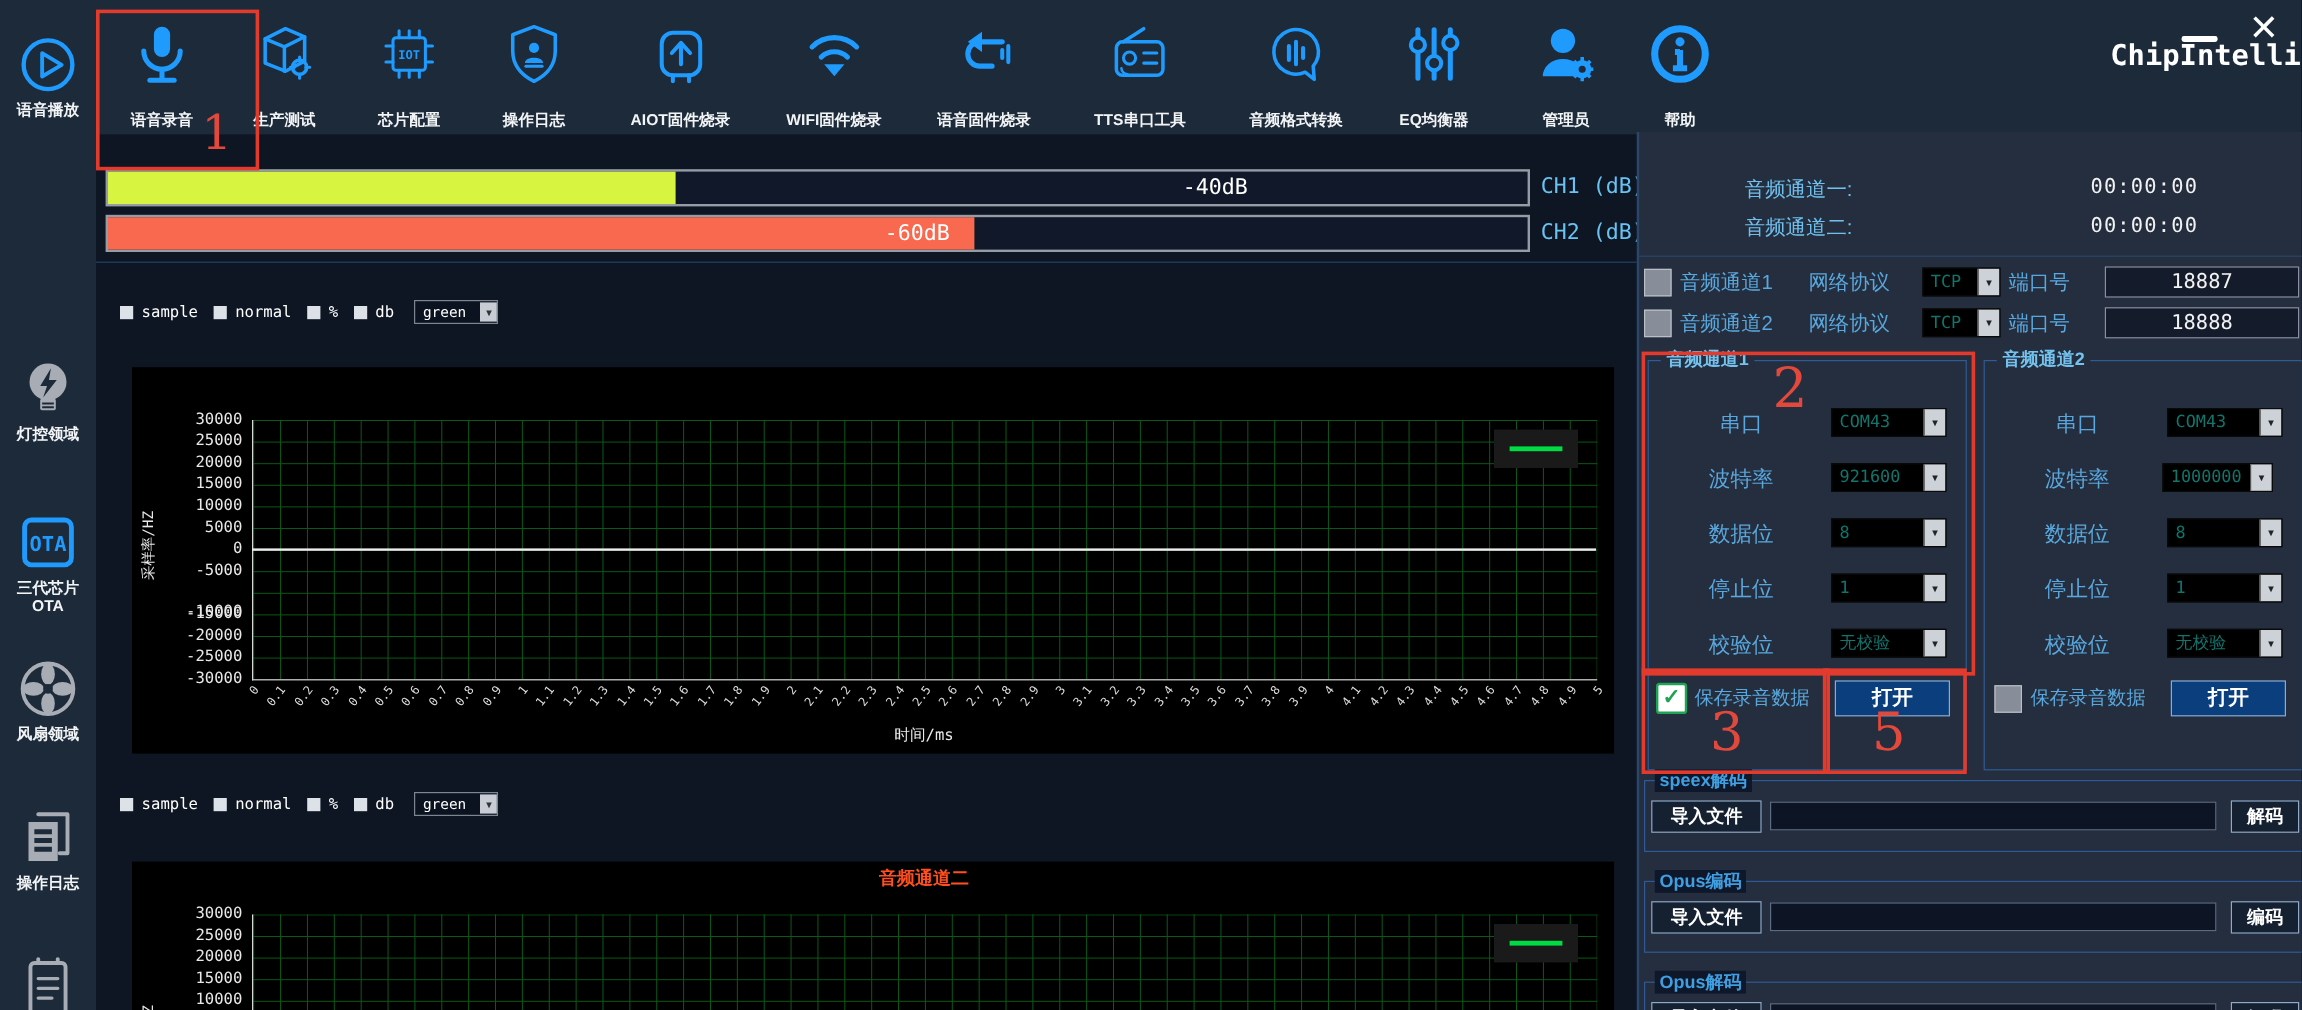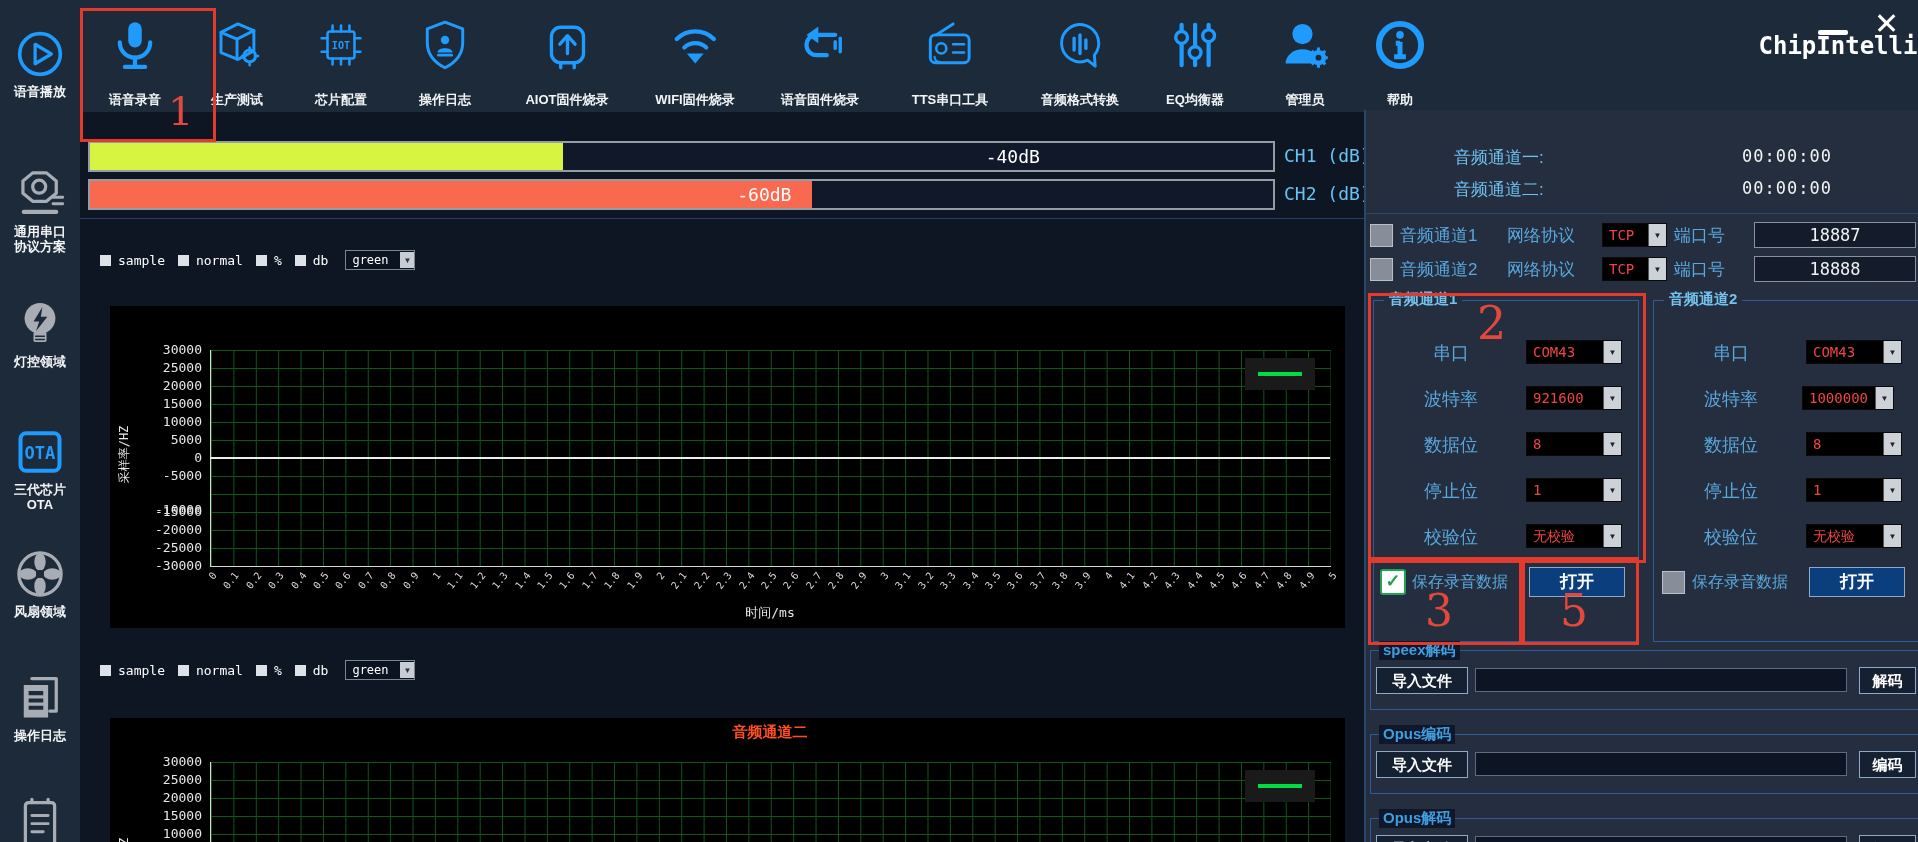--- a/index.html
+++ b/index.html
@@ -60,21 +60,21 @@
   
   .rpanel{position:absolute;left:1364px;top:110px;width:554px;height:732px;background:#242e3f;
           border-left:2px solid #2a4668;z-index:1;}
   .rp-hline{position:absolute;left:0;top:103px;width:554px;border-top:1px solid #2a4668;}
   .timer-label{position:absolute;color:#70c0ee;font-size:17px;white-space:nowrap;}
   .timer-value{position:absolute;font-family:"DejaVu Sans Mono",monospace;font-size:17px;color:#f2f2f2;letter-spacing:1px;}
   .net-row{position:absolute;left:0;width:554px;height:28px;}
   .graybox{position:absolute;width:21px;height:21px;background:#878e99;border:1px solid #b9bec7;}
   .blue-label{position:absolute;color:#59a7dc;font-size:17px;white-space:nowrap;}
   .combo{position:absolute;display:flex;height:24px;border:1px solid #0a0a0a;background:#000;box-sizing:border-box;}
-  .combo-val{flex:1;color:#ef4444;font-family:"DejaVu Sans Mono",monospace;font-size:14px;line-height:22px;padding-left:6px;overflow:hidden;white-space:nowrap;}
+  .combo-val{flex:1;color:#0f766e;font-family:"DejaVu Sans Mono",monospace;font-size:14px;line-height:22px;padding-left:6px;overflow:hidden;white-space:nowrap;}
   .combo-btn{width:17px;background:#cdd2d8;color:#222;font-size:8px;display:flex;align-items:center;justify-content:center;border-left:1px solid #555;}
   .port-field{position:absolute;height:26px;background:#141c2b;border:1px solid #8a90a0;box-sizing:border-box;
               font-family:"DejaVu Sans Mono",monospace;font-size:17px;color:#f2f2f2;text-align:center;line-height:24px;}
   .sgroup{position:absolute;border:1px solid #2f5a95;}
   .sgroup-title{position:absolute;top:-11px;left:10px;background:#242e3f;padding:0 5px;color:#74c2ee;font-weight:bold;font-size:15px;white-space:nowrap;}
   .srow-label{position:absolute;color:#59a7dc;font-size:18px;width:110px;text-align:center;white-space:nowrap;}
   .greenbox{position:absolute;width:22px;height:22px;background:#fff;border:2px solid #1fa355;border-radius:3px;
             color:#1fa355;font-weight:bold;font-size:18px;line-height:21px;text-align:center;}
   .open-btn{position:absolute;background:#0b3e7c;border:1px solid #8fa9c6;color:#fff;font-weight:bold;
             font-size:17px;text-align:center;line-height:28px;cursor:pointer;box-sizing:border-box;}
@@ -222,32 +222,20 @@
   </div>
 <div class="sidebar" id="sidebar">
     <div class="sb-item" style="top: 28px;">
       <span class="sb-icon" style="color: rgb(31, 155, 254);">
         <svg viewBox="0 0 64 64">
           <circle cx="32" cy="32" r="25" fill="none" stroke="currentColor" stroke-linecap="round" stroke-linejoin="round" stroke-width="4.5"></circle>
           <path d="M26 20l20 12-20 12z" fill="none" stroke="currentColor" stroke-linecap="round" stroke-linejoin="round" stroke-width="4"></path>
         </svg>
       </span>
       <span class="sb-label">语音播放</span>
-    </div>
-    <div class="sb-item" style="top: 168px;">
-      <span class="sb-icon" style="color: rgb(168, 173, 181);">
-        <svg viewBox="0 0 64 64">
-          <path d="M23 6h17l12 10v15L40 41H23L11 31V16z" fill="none" stroke="currentColor" stroke-linecap="round" stroke-linejoin="round" stroke-width="4"></path>
-          <circle cx="31" cy="23" r="8" fill="none" stroke="currentColor" stroke-linecap="round" stroke-linejoin="round" stroke-width="4"></circle>
-          <path d="M48 36h12M48 44h12" fill="none" stroke="currentColor" stroke-linecap="round" stroke-linejoin="round" stroke-width="3.5"></path>
-          <path d="M12 54h40" fill="none" stroke="currentColor" stroke-linecap="round" stroke-linejoin="round" stroke-width="5"></path>
-        </svg>
-      </span>
-      <span class="sb-label">通用串口
-协议方案</span>
     </div>
     <div class="sb-item" style="top: 298px;">
       <span class="sb-icon" style="color: rgb(168, 173, 181);">
         <svg viewBox="0 0 64 64">
           <circle cx="32" cy="25" r="19" fill="currentColor"></circle>
           <rect x="24" y="42" width="16" height="12" rx="2" fill="currentColor"></rect>
           <path d="M35 11L24 29h7l-4 12 14-18h-8z" fill="#1c2a3a"></path>
           <path d="M26 47h12M26 51h12" stroke="#1c2a3a" stroke-width="2"></path>
         </svg>
       </span>

